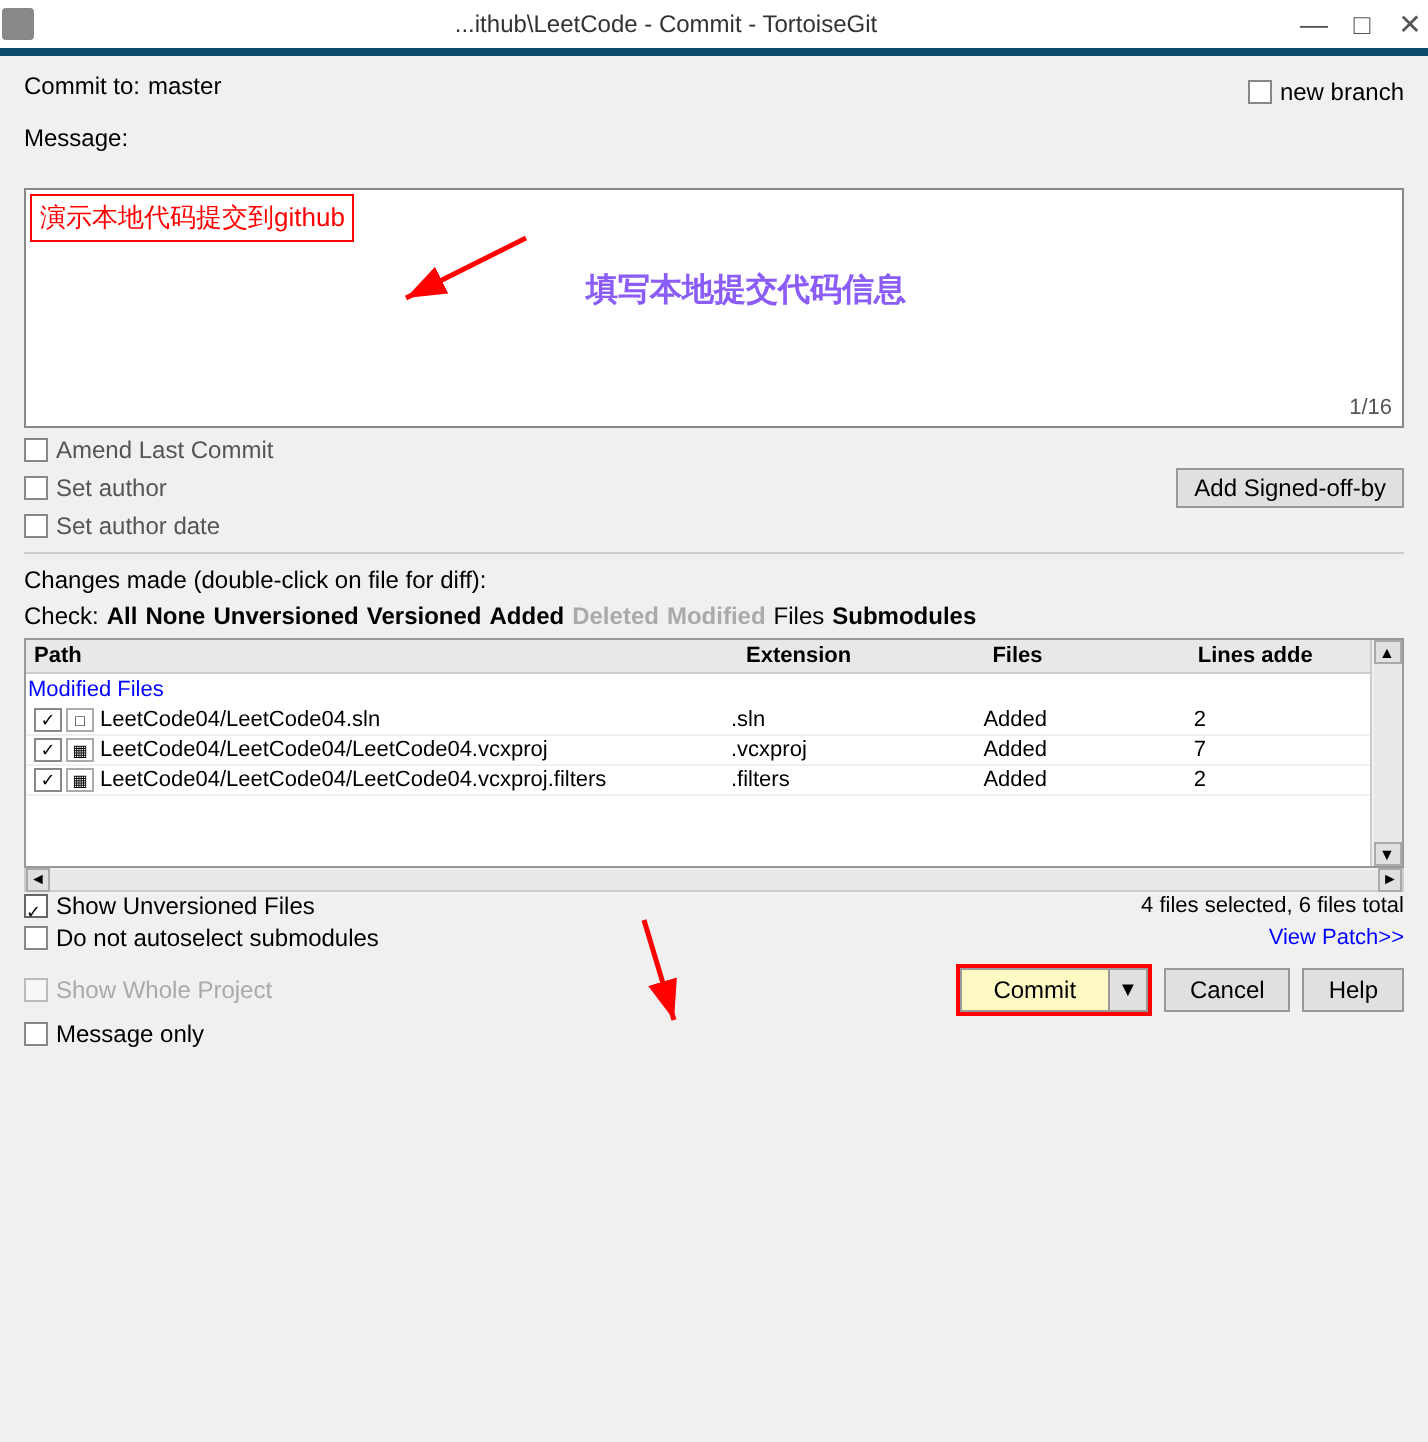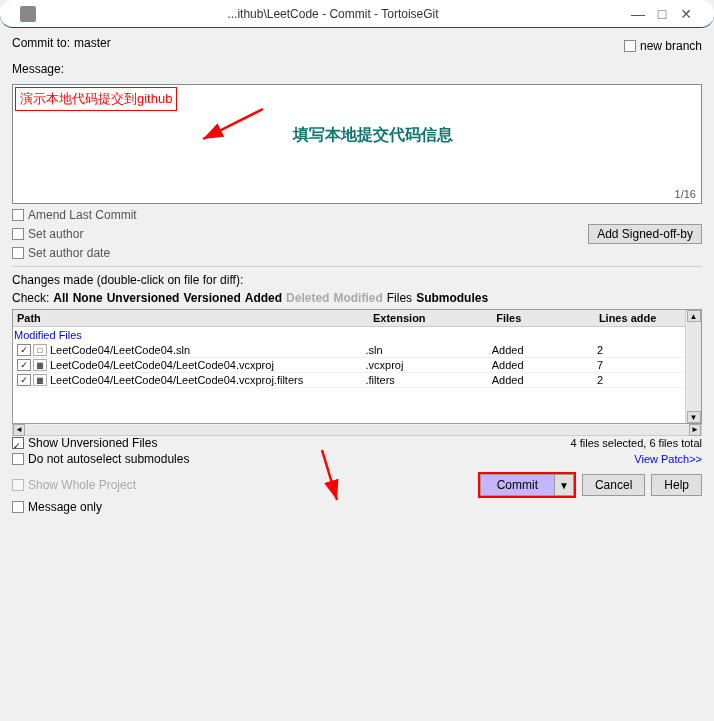--- a/index.html
+++ b/index.html
@@ -6,27 +6,26 @@
     body {
       font-family: 'Segoe UI', Tahoma, sans-serif;
       font-size: 12px;
       background: #f0f0f0;
       width: 714px;
       height: 721px;
       overflow: hidden;
     }
     .title-bar {
       background: #fff;
-      border-bottom: 1px solid #0c4a6e;
+      border-bottom: 4px solid #0c4a6e;
       display: flex;
       align-items: center;
       justify-content: space-between;
-      padding: 4px 20px;
+      padding: 4px 1px;
       height: 28px;
-      border-radius: 13px;
     }
     .title-bar-title {
       font-size: 12px;
       color: #333;
       flex: 1;
       text-align: center;
     }
     .title-bar-controls {
       display: flex;
       gap: 8px;
@@ -76,21 +75,21 @@
     .checkbox {
       width: 12px;
       height: 12px;
       border: 1px solid #888;
       background: #fff;
       flex-shrink: 0;
     }
     .message-label {
       font-size: 12px;
       color: #000;
-      margin-bottom: 8px;
+      margin-bottom: 18px;
     }
     .message-area {
       width: 100%;
       border: 1px solid #888;
       background: #fff;
       height: 120px;
       position: relative;
       margin-bottom: 4px;
     }
     .message-text {
@@ -100,21 +99,21 @@
       font-size: 13px;
       color: red;
       border: 1px solid red;
       padding: 2px 4px;
       background: #fff;
     }
     .annotation-text {
       position: absolute;
       top: 40px;
       left: 280px;
-      color: #0f766e;
+      color: #8b5cf6;
       font-size: 16px;
       font-weight: bold;
     }
     .options-section {
       margin-bottom: 6px;
     }
     .option-row {
       display: flex;
       align-items: center;
       gap: 4px;
@@ -249,21 +248,21 @@
       color: blue;
       cursor: pointer;
       text-align: right;
     }
     .commit-btn-group {
       display: flex;
       border: 2px solid red;
       align-items: stretch;
     }
     .commit-btn {
-      background: #c4b5fd;
+      background: #fef9c3;
       border: 1px solid #999;
       border-right: none;
       padding: 3px 16px;
       font-size: 12px;
       cursor: pointer;
     }
     .commit-dropdown {
       background: #e0e0e0;
       border: 1px solid #999;
       padding: 3px 4px;

